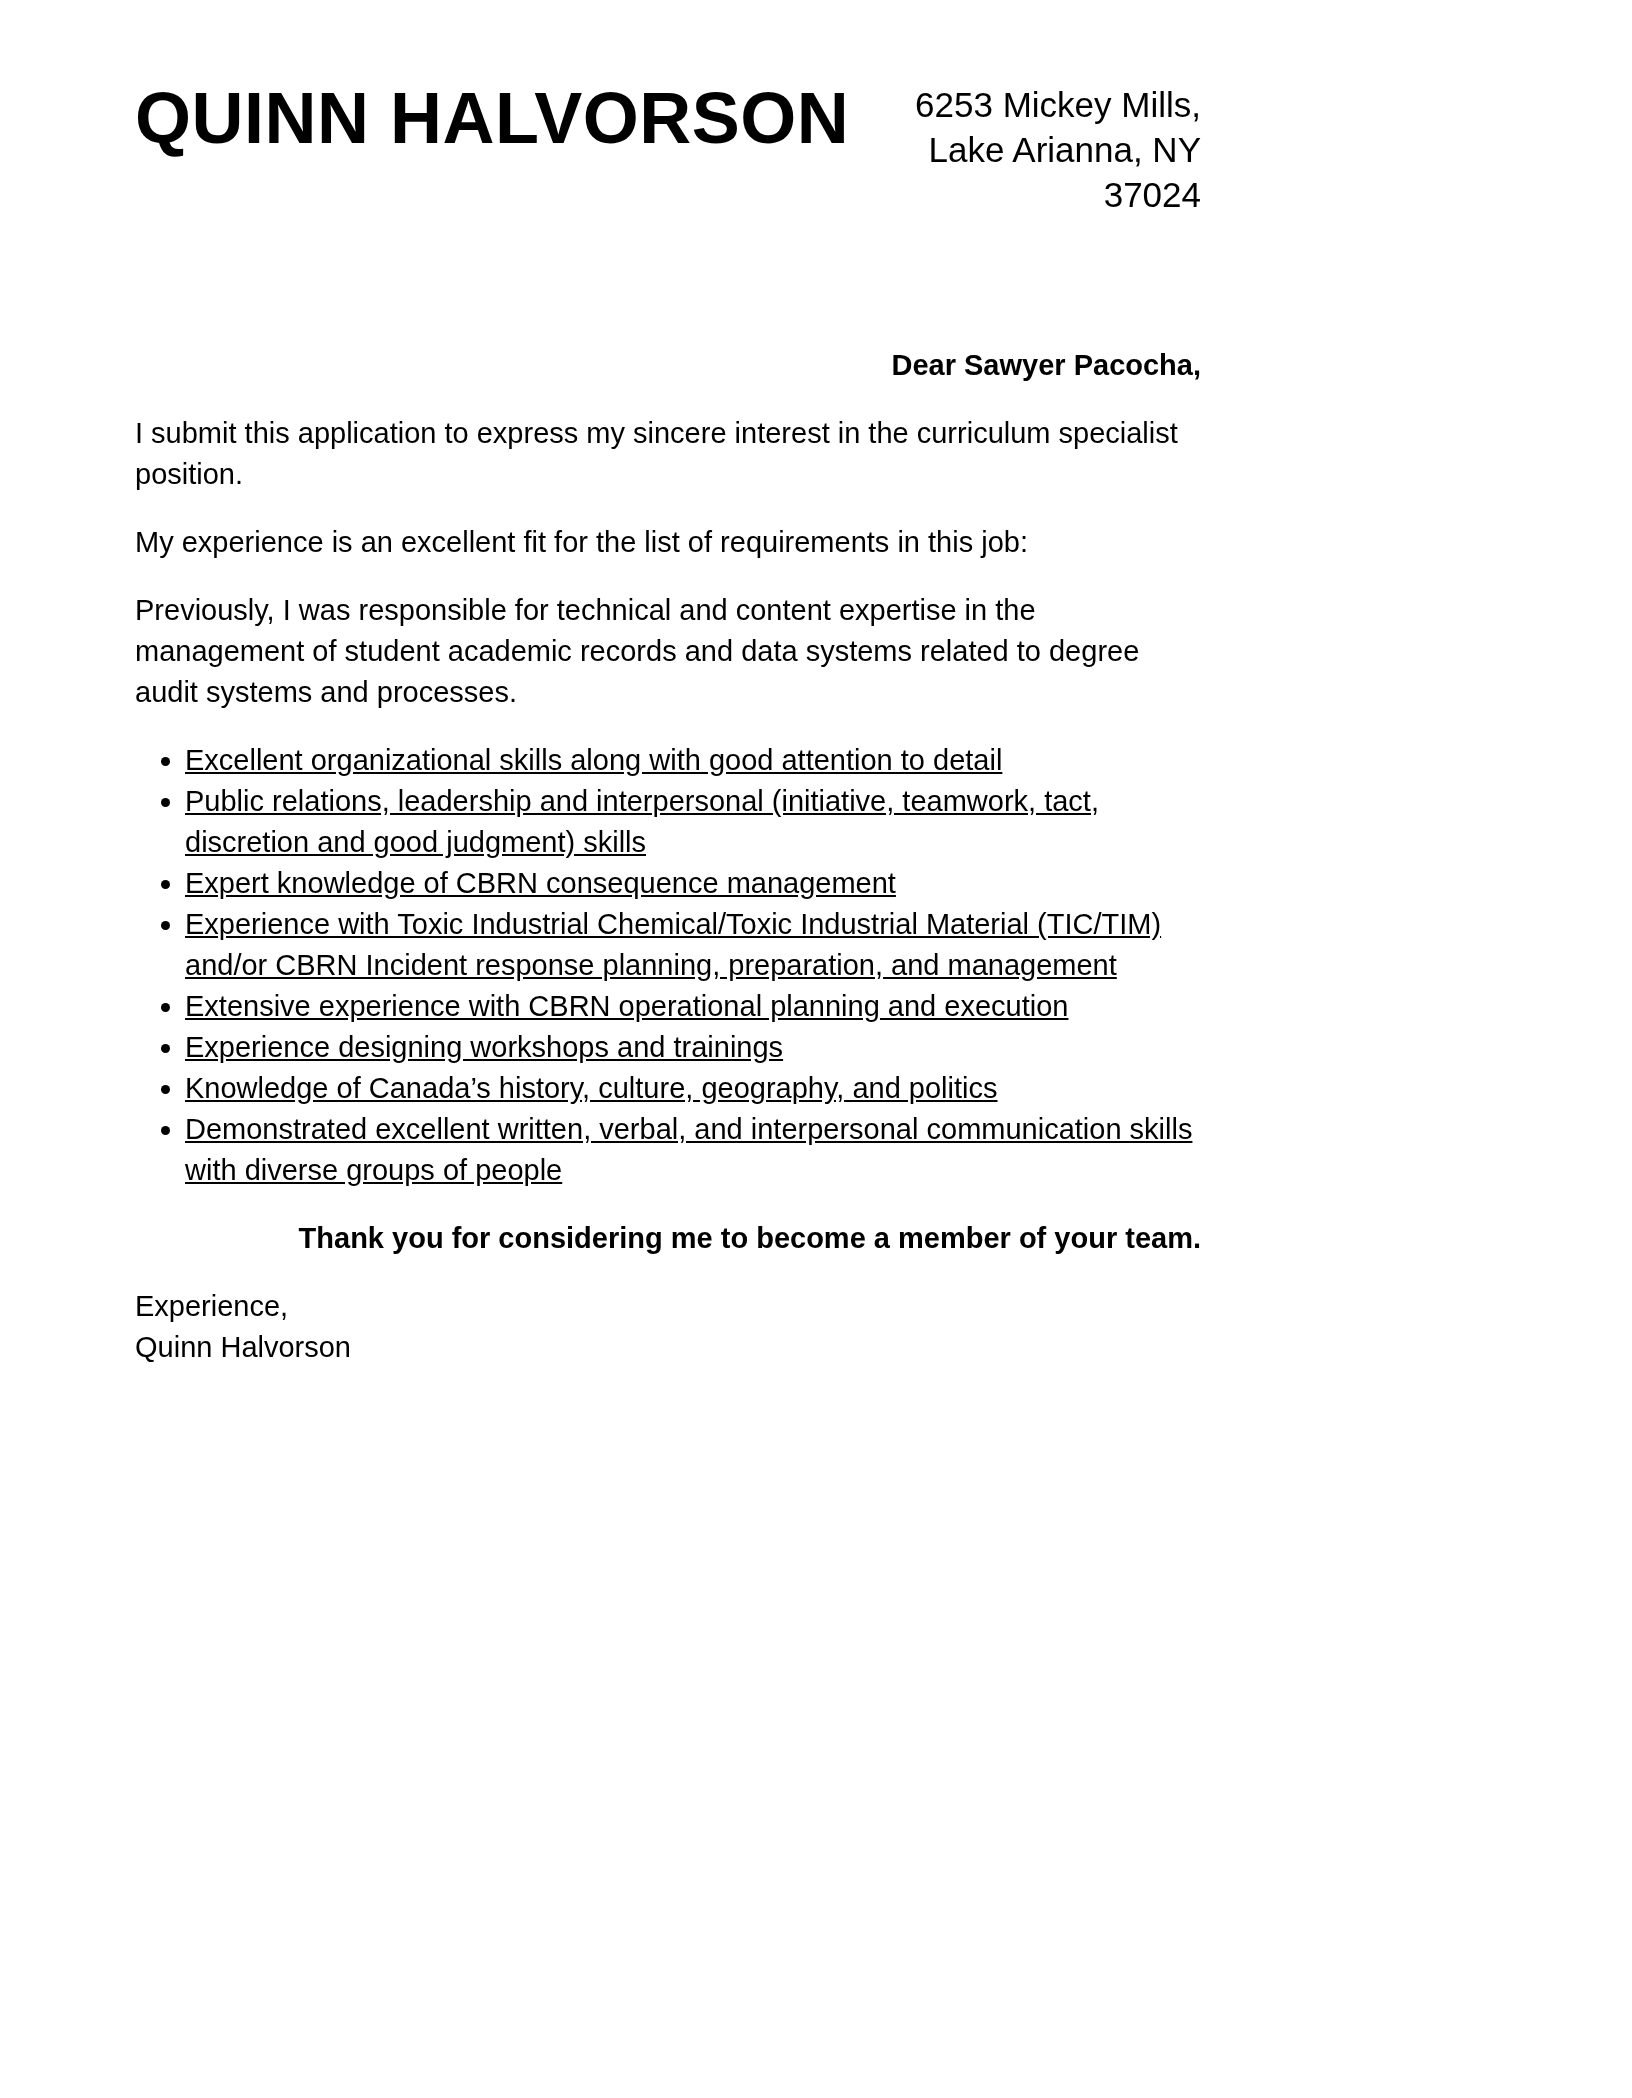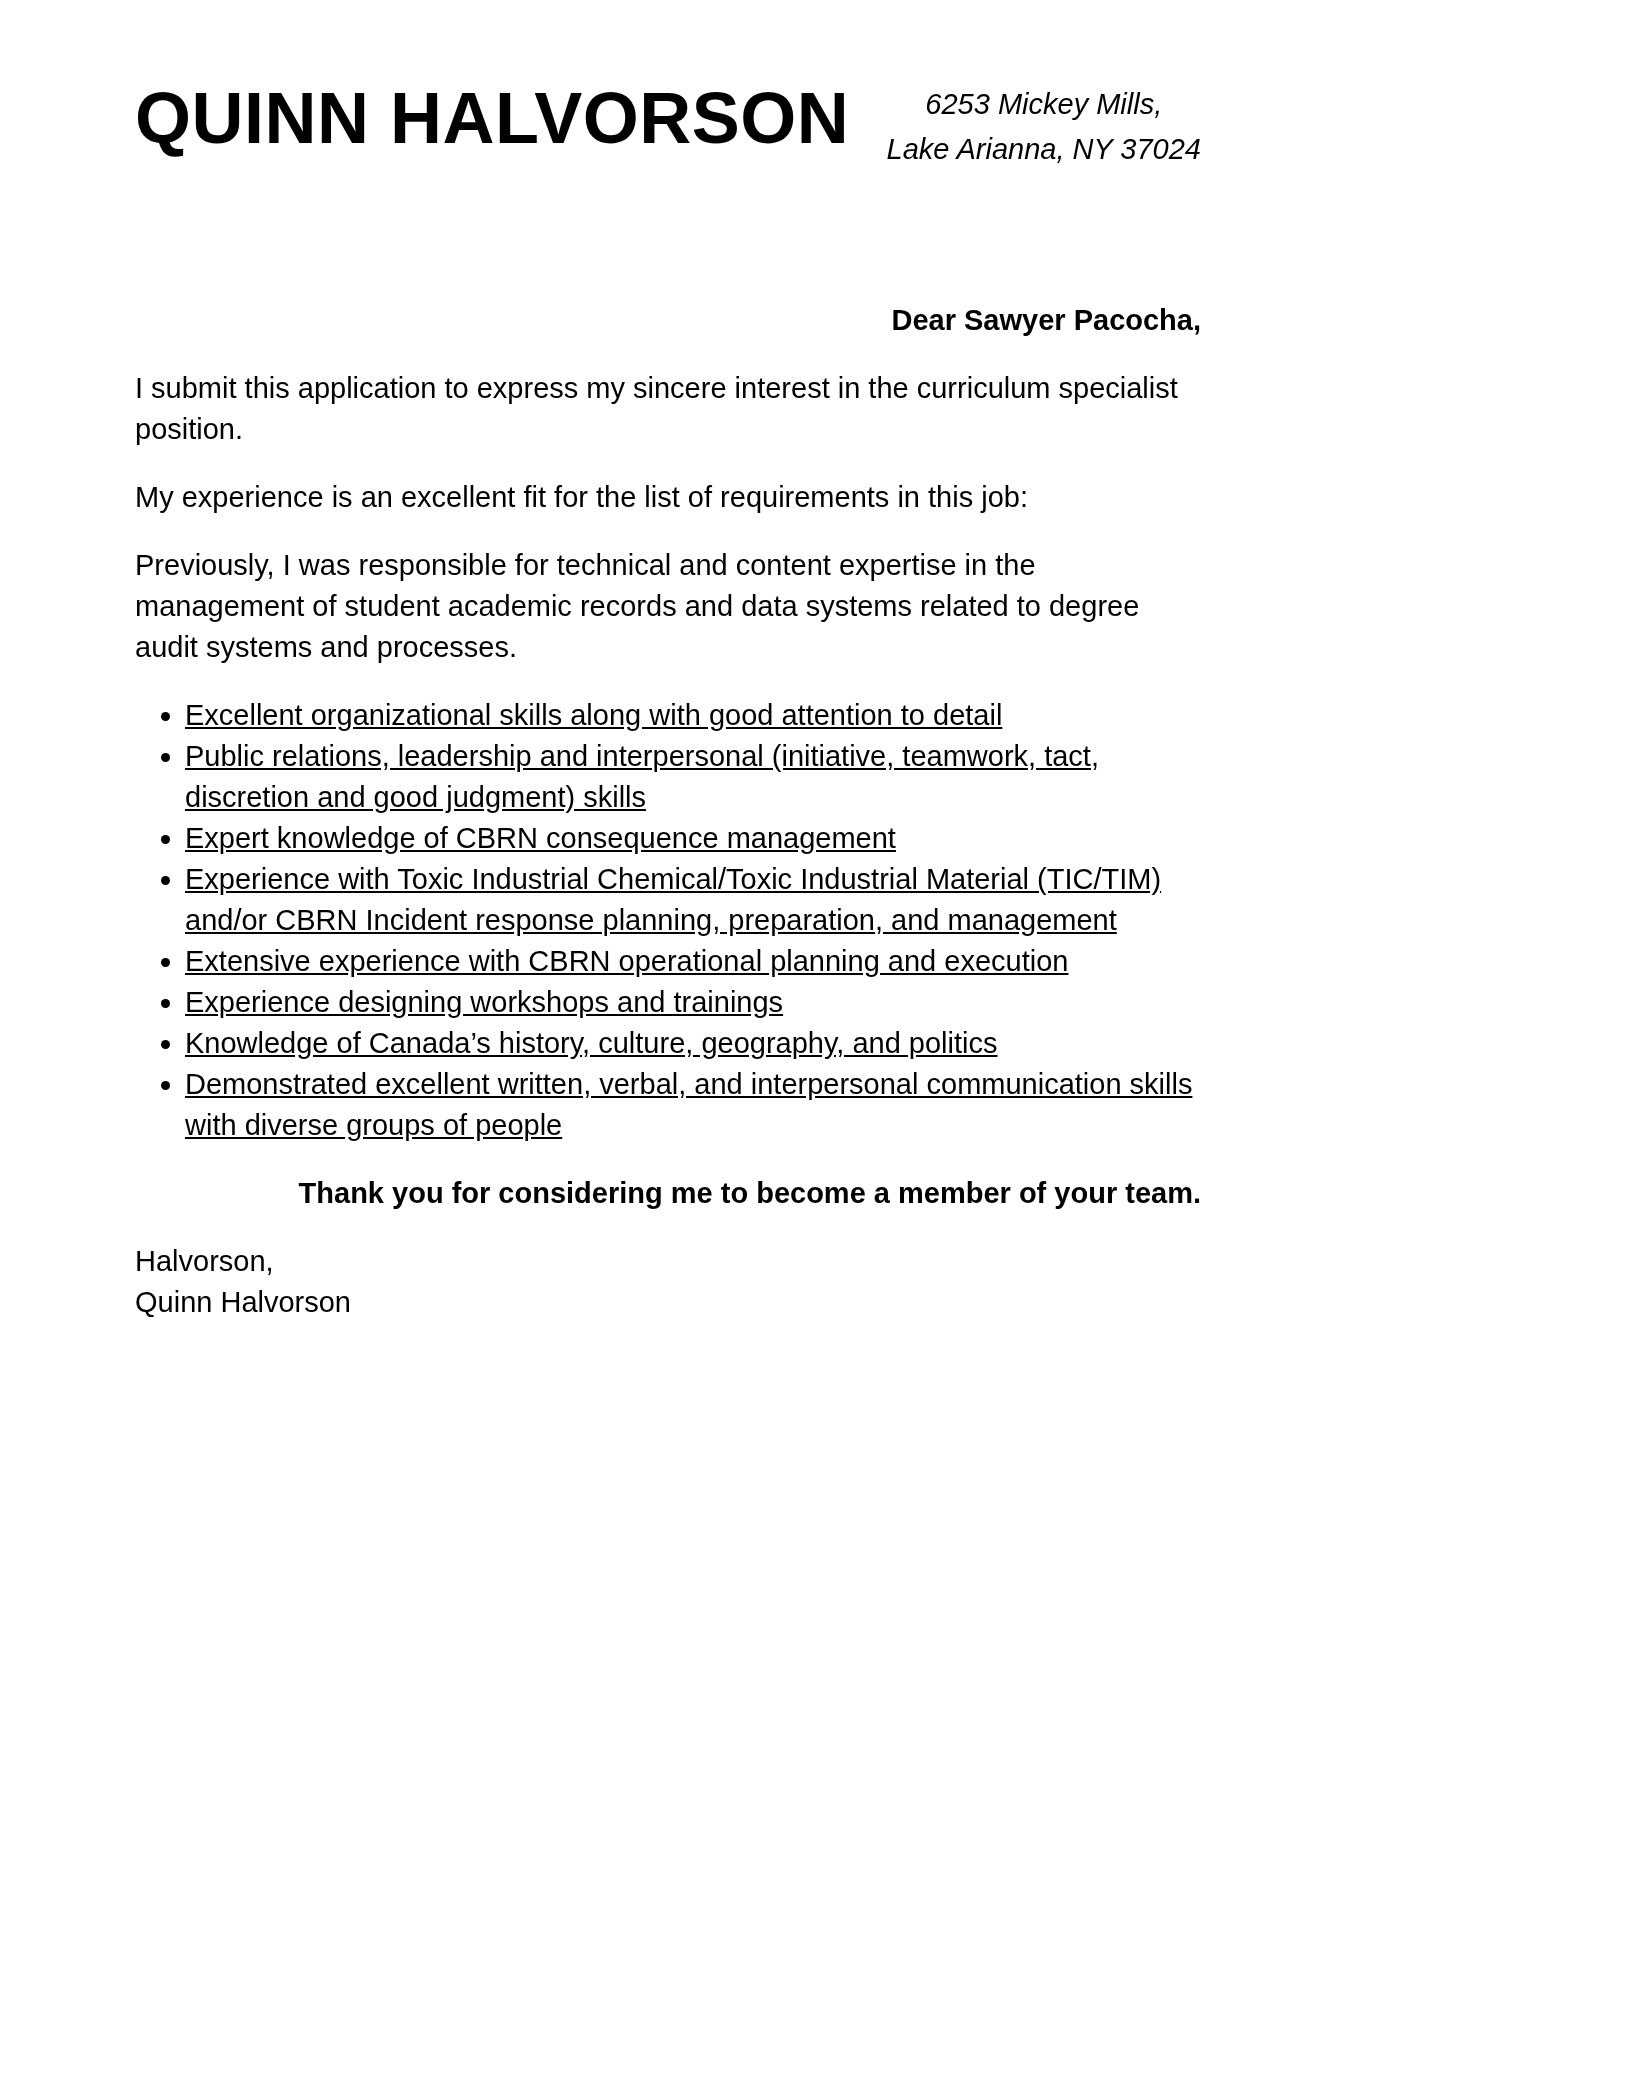--- a/index.html
+++ b/index.html
@@ -25,24 +25,23 @@
   }
   .applicant-name {
     margin: 0;
     font-size: 72px;
     font-weight: 700;
     line-height: 1;
     letter-spacing: 0.5px;
     white-space: nowrap;
   }
   .address {
-    font-size: 29px;
+    font-size: 35px;
     line-height: 45px;
-    text-align: center;
-    font-style: italic;
+    text-align: right;
   }
   .letter-body {
     margin-top: 128px;
     line-height: 41px;
   }
   .letter-body p {
     margin: 0 0 27px 0;
   }
   .bold {
     font-weight: 700;
@@ -91,19 +90,19 @@
       <li>Experience with Toxic Industrial Chemical/Toxic Industrial Material (TIC/TIM) and/or CBRN Incident response planning, preparation, and management</li>
       <li>Extensive experience with CBRN operational planning and execution</li>
       <li>Experience designing workshops and trainings</li>
       <li>Knowledge of Canada’s history, culture, geography, and politics</li>
       <li>Demonstrated excellent written, verbal, and interpersonal communication skills with diverse groups of people</li>
     </ul>
 
     <p class="bold">Thank you for considering me to become a member of your team.</p>
 
     <p class="signoff-block">
-      <span>Halvorson,</span><br>
+      <span>Experience,</span><br>
       <span>Quinn Halvorson</span>
     </p>
 
   </main>
 
 </div>
 
 </body></html>

